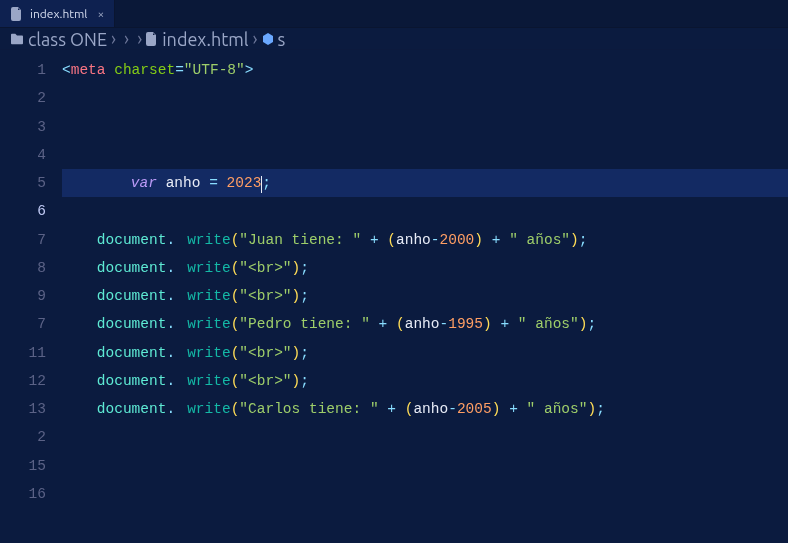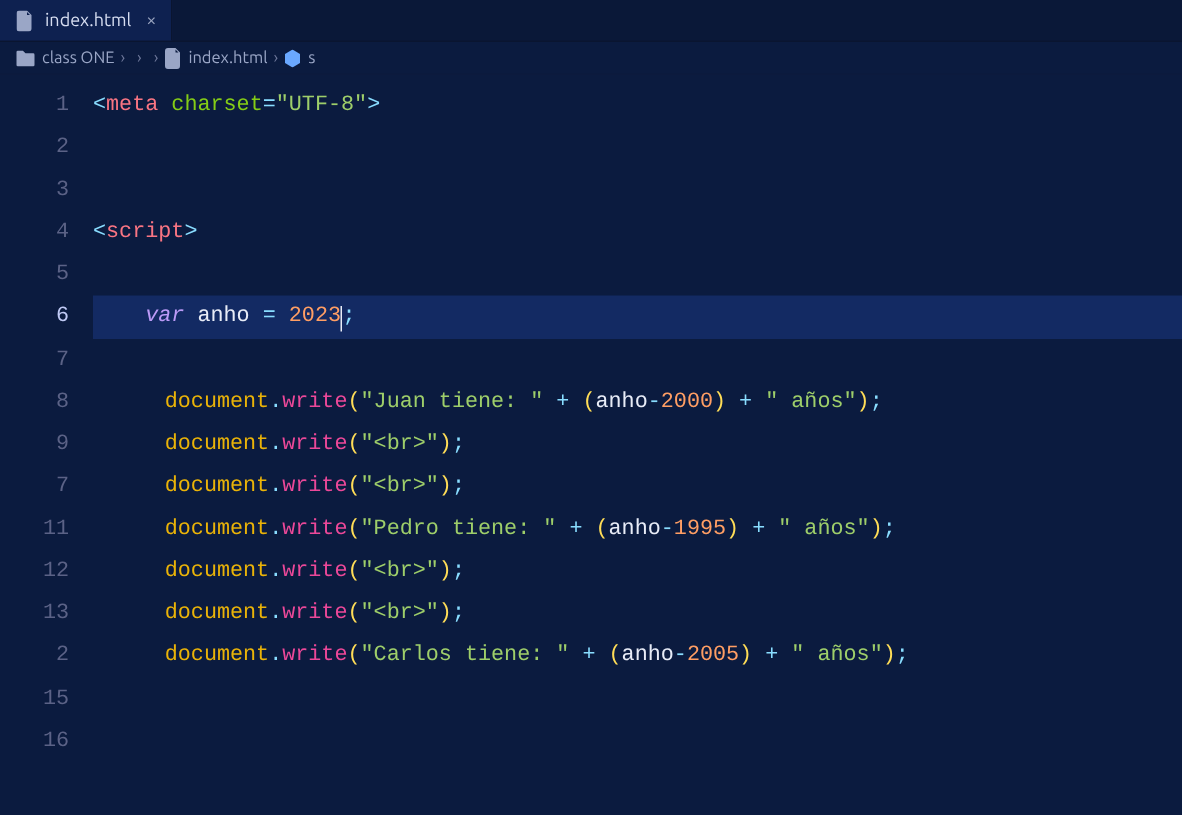--- a/index.html
+++ b/index.html
@@ -28,24 +28,23 @@
     font-family: -apple-system, "Segoe UI", Ubuntu, sans-serif;
     font-size: 12px;
     gap: 6px;
     border-right: 1px solid #0a1530;
   }
   .tab .file-icon { width: 14px; height: 14px; display:inline-flex; align-items:center; justify-content:center; }
   .tab .close { opacity: .7; margin-left: 4px; }
   .breadcrumb {
     height: 22px;
     display: flex;
-    align-items: center;
     padding: 0 10px;
     font-family: -apple-system, "Segoe UI", Ubuntu, sans-serif;
-    font-size: 11px;
+    font-size: 18px;
     color: #9aa6c6;
     border-bottom: 1px solid #0c1a3d;
     overflow: hidden;
     white-space: nowrap;
   }
   .breadcrumb .sep { margin: 0 4px; color: #6d779a; }
   .breadcrumb .crumb { display: inline-flex; align-items: center; gap: 4px; cursor: pointer; }
   .editor {
     display: flex;
     height: calc(543px - 28px - 22px);
@@ -60,39 +59,39 @@
     user-select: none;
   }
   .gutter .ln { height: 1.95em; }
   .gutter .current { color: #c0caf5; }
   .code {
     padding: 6px 0;
     position: relative;
     flex: 1;
   }
   .code .line { height: 1.95em; white-space: pre; position: relative; padding-left: 0; }
-  .code .line.current { background: #132a63; }
+  .code .line.current { background: #132a63; padding-left: 34px; }
   .cursor {
     display: inline-block;
     width: 1px;
     height: 1.2em;
     background: #e8ecf7;
     vertical-align: text-bottom;
     transform: translateY(2px);
   }
   
   .tok-tag   { color: #f97583; }
   .tok-br    { color: #89ddff; } 
   .tok-attr  { color: #84cc16; }
   .tok-op    { color: #89ddff; }
   .tok-str   { color: #9ece6a; }
   .tok-kw    { color: #bb9af7; font-style: italic; }
   .tok-var   { color: #e8ecf7; }
-  .tok-obj   { color: #eab308; margin-left: 13px; }
-  .tok-fn    { color: #ec4899; }
+  .tok-obj   { color: #5eead4; }
+  .tok-fn    { color: #14b8a6; margin-left: 12px; }
   .tok-num   { color: #ff9e64; }
   .tok-paren { color: #ffdd57; }
   .tok-punct { color: #89ddff; }
 
   svg { display: block; }
   .mini-file-svg { color: #9aa6c6; }
   .crumb-cube { color: #6aa8ff; }
 </style>
 </head>
 <body>
@@ -155,21 +154,20 @@
   </div>
 
   <div class="code">
 
     <div class="line"><span class="tok-br">&lt;</span><span class="tok-tag">meta</span> <span class="tok-attr">charset</span><span class="tok-op">=</span><span class="tok-str">"UTF-8"</span><span class="tok-br">&gt;</span></div>
 
     <div class="line"></div>
 
     <div class="line"></div>
 
-    <div class="line"><span class="tok-br">&lt;</span><span class="tok-tag">script</span><span class="tok-br">&gt;</span></div>
 
     <div class="line">    </div>
 
     <div class="line current">    <span class="tok-kw">var</span> <span class="tok-var">anho</span> <span class="tok-op">=</span> <span class="tok-num">2023</span><span class="cursor"></span><span class="tok-punct">;</span></div>
 
     <div class="line">    </div>
 
     <div class="line">    <span class="tok-obj">document</span><span class="tok-punct">.</span><span class="tok-fn">write</span><span class="tok-paren">(</span><span class="tok-str">"Juan tiene: "</span> <span class="tok-op">+</span> <span class="tok-paren">(</span><span class="tok-var">anho</span><span class="tok-op">-</span><span class="tok-num">2000</span><span class="tok-paren">)</span> <span class="tok-op">+</span> <span class="tok-str">" años"</span><span class="tok-paren">)</span><span class="tok-punct">;</span></div>
 
     <div class="line">    <span class="tok-obj">document</span><span class="tok-punct">.</span><span class="tok-fn">write</span><span class="tok-paren">(</span><span class="tok-str">"&lt;br&gt;"</span><span class="tok-paren">)</span><span class="tok-punct">;</span></div>

